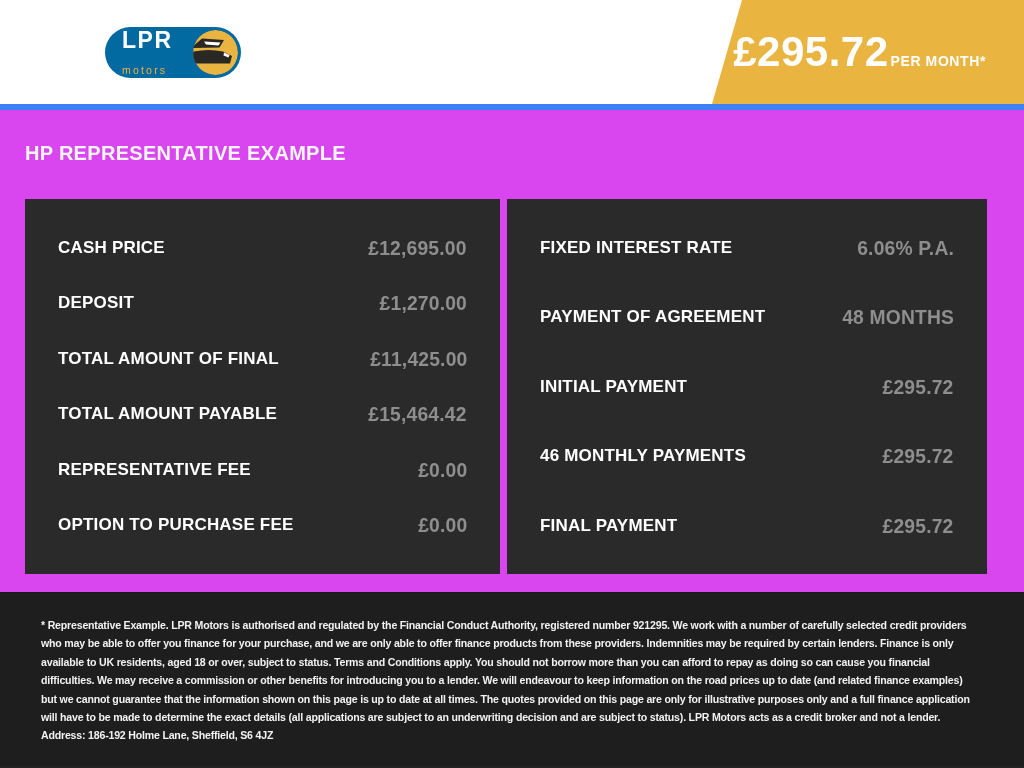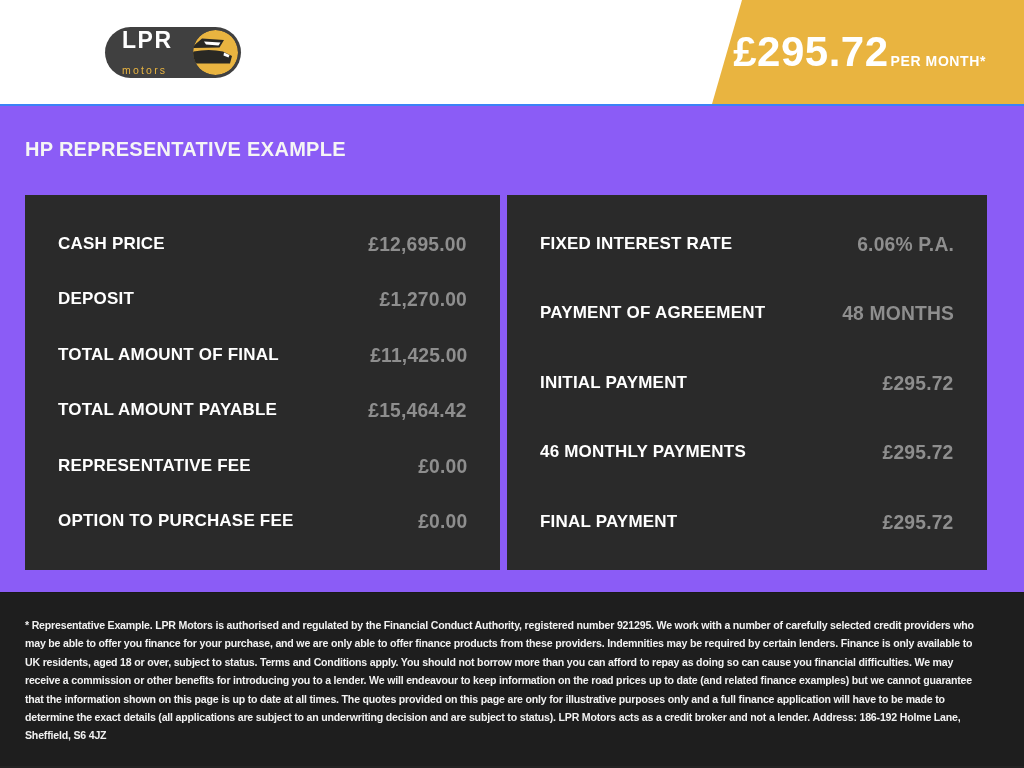--- a/index.html
+++ b/index.html
@@ -15,21 +15,21 @@
   .header {
     position: relative;
     height: 104px;
     background: #ffffff;
     overflow: hidden;
   }
   .logo {
     position: absolute;
     left: 105px; top: 27px;
     width: 136px; height: 51px;
-    background: #404040;
+    background: #0369a1;
     border-radius: 26px;
     display: flex;
     align-items: center;
   }
   .logo-text { padding-left: 17px; line-height: 1; }
   .logo-brand {
     display: block;
     color: #ffffff;
     font-size: 23px;
     font-weight: 800;
@@ -73,22 +73,22 @@
     color: #ffffff;
     font-size: 14px;
     font-weight: 700;
     letter-spacing: 0.6px;
     margin-left: 2px;
   }
 
   
   .main {
     height: 488px;
-    background: #8b5cf6;
-    border-top: 2px solid #3b82f6;
+    background: #d946ef;
+    border-top: 6px solid #3b82f6;
   }
   .page-title {
     color: #f5f5f5;
     font-size: 20px;
     font-weight: 700;
     letter-spacing: 0.3px;
     padding: 32px 0 0 25px;
   }
   .panels {
     display: flex;
@@ -134,20 +134,21 @@
     border-top: 1px solid #191919;
     padding: 23px 45px 0 25px;
   }
   .disclaimer-text {
     color: #f2f2f2;
     font-size: 10.6px;
     font-weight: 700;
     letter-spacing: -0.2px;
     line-height: 18.4px;
     max-width: 950px;
+    margin-left: 16px;
   }
 </style>
 </head>
 <body>
 
 <div class="page">
 
   <div class="header">
     <div class="logo">
       <div class="logo-text">

